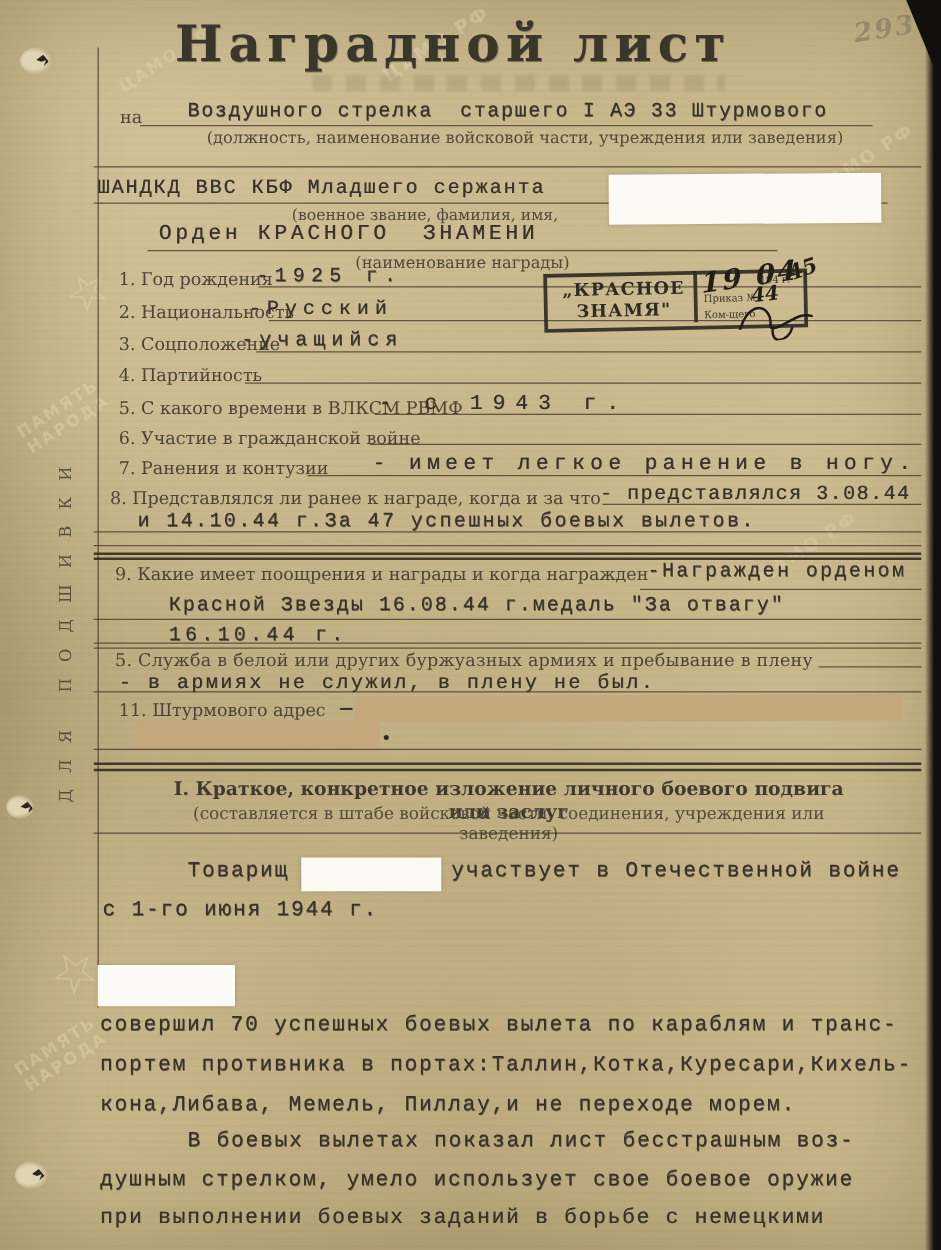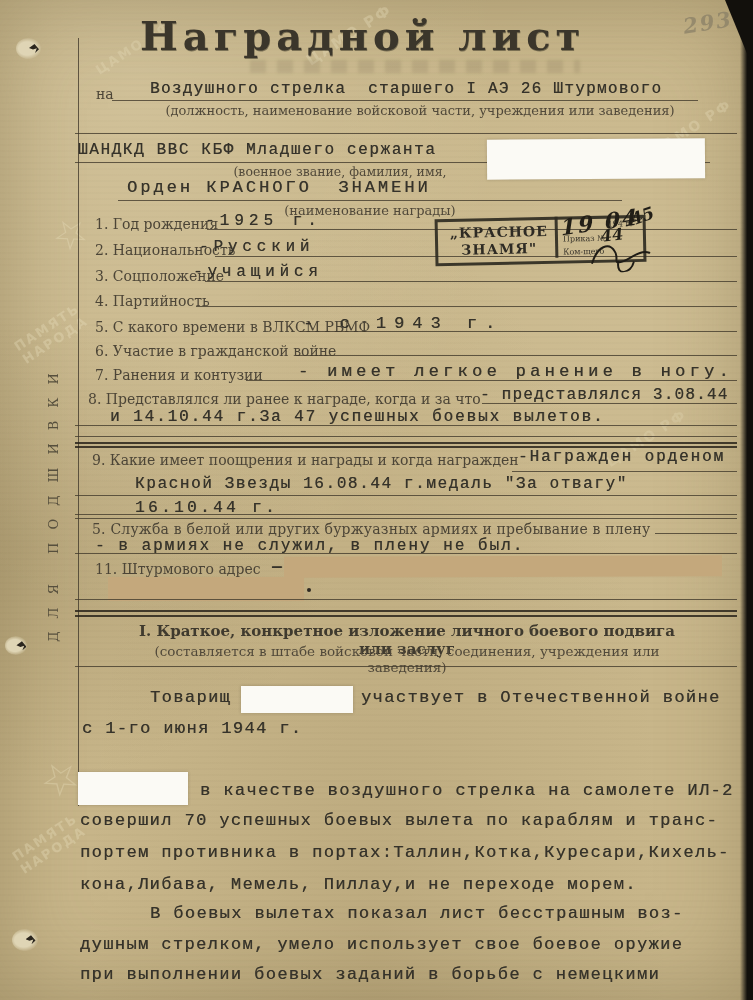--- a/index.html
+++ b/index.html
@@ -54,21 +54,21 @@
   <div class="abs hole" style="left:12px;top:929px;width:26px;height:22px;"></div>
 
   <div class="abs" style="left:78px;top:38px;width:0;height:768px;border-left:1.6px solid rgba(66,58,44,.8);"></div>
   <div class="abs" style="left:46px;top:292px;height:350px;writing-mode:vertical-rl;transform:rotate(180deg);font-family:'DejaVu Serif',serif;font-size:13px;letter-spacing:13px;color:#564f3d;">ДЛЯ ПОДШИВКИ</div>
 
   <div class="abs" style="left:140px;top:12px;width:530px;font-family:'DejaVu Serif','Liberation Serif',serif;font-weight:bold;font-size:40px;letter-spacing:5px;color:#3b362b;text-shadow:.5px .5px .6px rgba(50,45,32,.5);">Наградной лист</div>
   <span class="abs hand" style="left:683px;top:10px;font-size:21px;letter-spacing:2px;color:#8a8067;opacity:.75;transform:rotate(-9deg);">293</span>
   <div class="abs bleed" style="left:250px;top:60px;width:330px;height:13px;"></div>
 
   <span class="abs lbl" style="left:96px;top:86px;">на</span>
-  <span class="abs typed" style="left:150px;top:80px;letter-spacing:1.3px;">Воздушного стрелка  старшего I АЭ 26 Штурмового</span>
+  <span class="abs typed" style="left:150px;top:80px;letter-spacing:1.3px;">Воздушного стрелка  старшего I АЭ 33 Штурмового</span>
   <div class="abs ul" style="left:112px;top:100px;width:586px;"></div>
   <div class="abs cap" style="left:150px;top:103px;width:540px;font-size:13px;">(должность, наименование войсковой части, учреждения или заведения)</div>
 
   <div class="abs ul" style="left:75px;top:133px;width:662px;"></div>
 
   <span class="abs typed" style="left:78px;top:141px;letter-spacing:1.6px;">ШАНДКД ВВС КБФ Младшего сержанта</span>
   <div class="abs ul" style="left:75px;top:162px;width:635px;"></div>
   <div class="abs cap" style="left:190px;top:164px;width:300px;font-size:12.5px;">(военное звание, фамилия, имя,</div>
   <div class="abs redact-w" style="left:487px;top:139px;width:218px;height:40px;transform:rotate(-.4deg);"></div>
 
@@ -152,21 +152,20 @@
 
   <div class="abs cap" style="left:137px;top:622px;width:540px;font-size:15px;font-weight:bold;color:#3f3a2e;">I. Краткое, конкретное изложение личного боевого подвига или заслуг</div>
   <div class="abs cap" style="left:137px;top:643px;width:540px;font-size:13.5px;">(составляется в штабе войсковой части, соединения, учреждения или заведения)</div>
   <div class="abs ul" style="left:75px;top:666px;width:662px;"></div>
 
   <span class="abs typed" style="left:150px;top:688px;font-size:17px;letter-spacing:1.4px;">Товарищ</span>
   <div class="abs redact-w" style="left:241px;top:686px;width:112px;height:27px;"></div>
   <span class="abs typed" style="left:361px;top:688px;font-size:17px;letter-spacing:1.4px;">участвует в Отечественной войне</span>
   <span class="abs typed" style="left:82px;top:719px;font-size:17px;letter-spacing:1.4px;">с 1-го июня 1944 г.</span>
   <div class="abs redact-w" style="left:78px;top:772px;width:110px;height:33px;"></div>
-  <span class="abs typed" style="left:200px;top:781px;font-size:17px;letter-spacing:1.4px;">в качестве воздушного стрелка на самолете ИЛ-2</span>
   <span class="abs typed" style="left:80px;top:811px;font-size:17px;letter-spacing:1.4px;">совершил 70 успешных боевых вылета по караблям и транс-</span>
   <span class="abs typed" style="left:80px;top:843px;font-size:17px;letter-spacing:1.4px;">портем противника в портах:Таллин,Котка,Куресари,Кихель-</span>
   <span class="abs typed" style="left:80px;top:875px;font-size:17px;letter-spacing:1.4px;">кона,Либава, Мемель, Пиллау,и не переходе морем.</span>
   <span class="abs typed" style="left:150px;top:904px;font-size:17px;letter-spacing:1.4px;">В боевых вылетах показал лист бесстрашным воз-</span>
   <span class="abs typed" style="left:80px;top:935px;font-size:17px;letter-spacing:1.4px;">душным стрелком, умело использует свое боевое оружие</span>
   <span class="abs typed" style="left:80px;top:965px;font-size:17px;letter-spacing:1.4px;">при выполнении боевых заданий в борьбе с немецкими</span>
 
 </div>
 
 </body></html>

